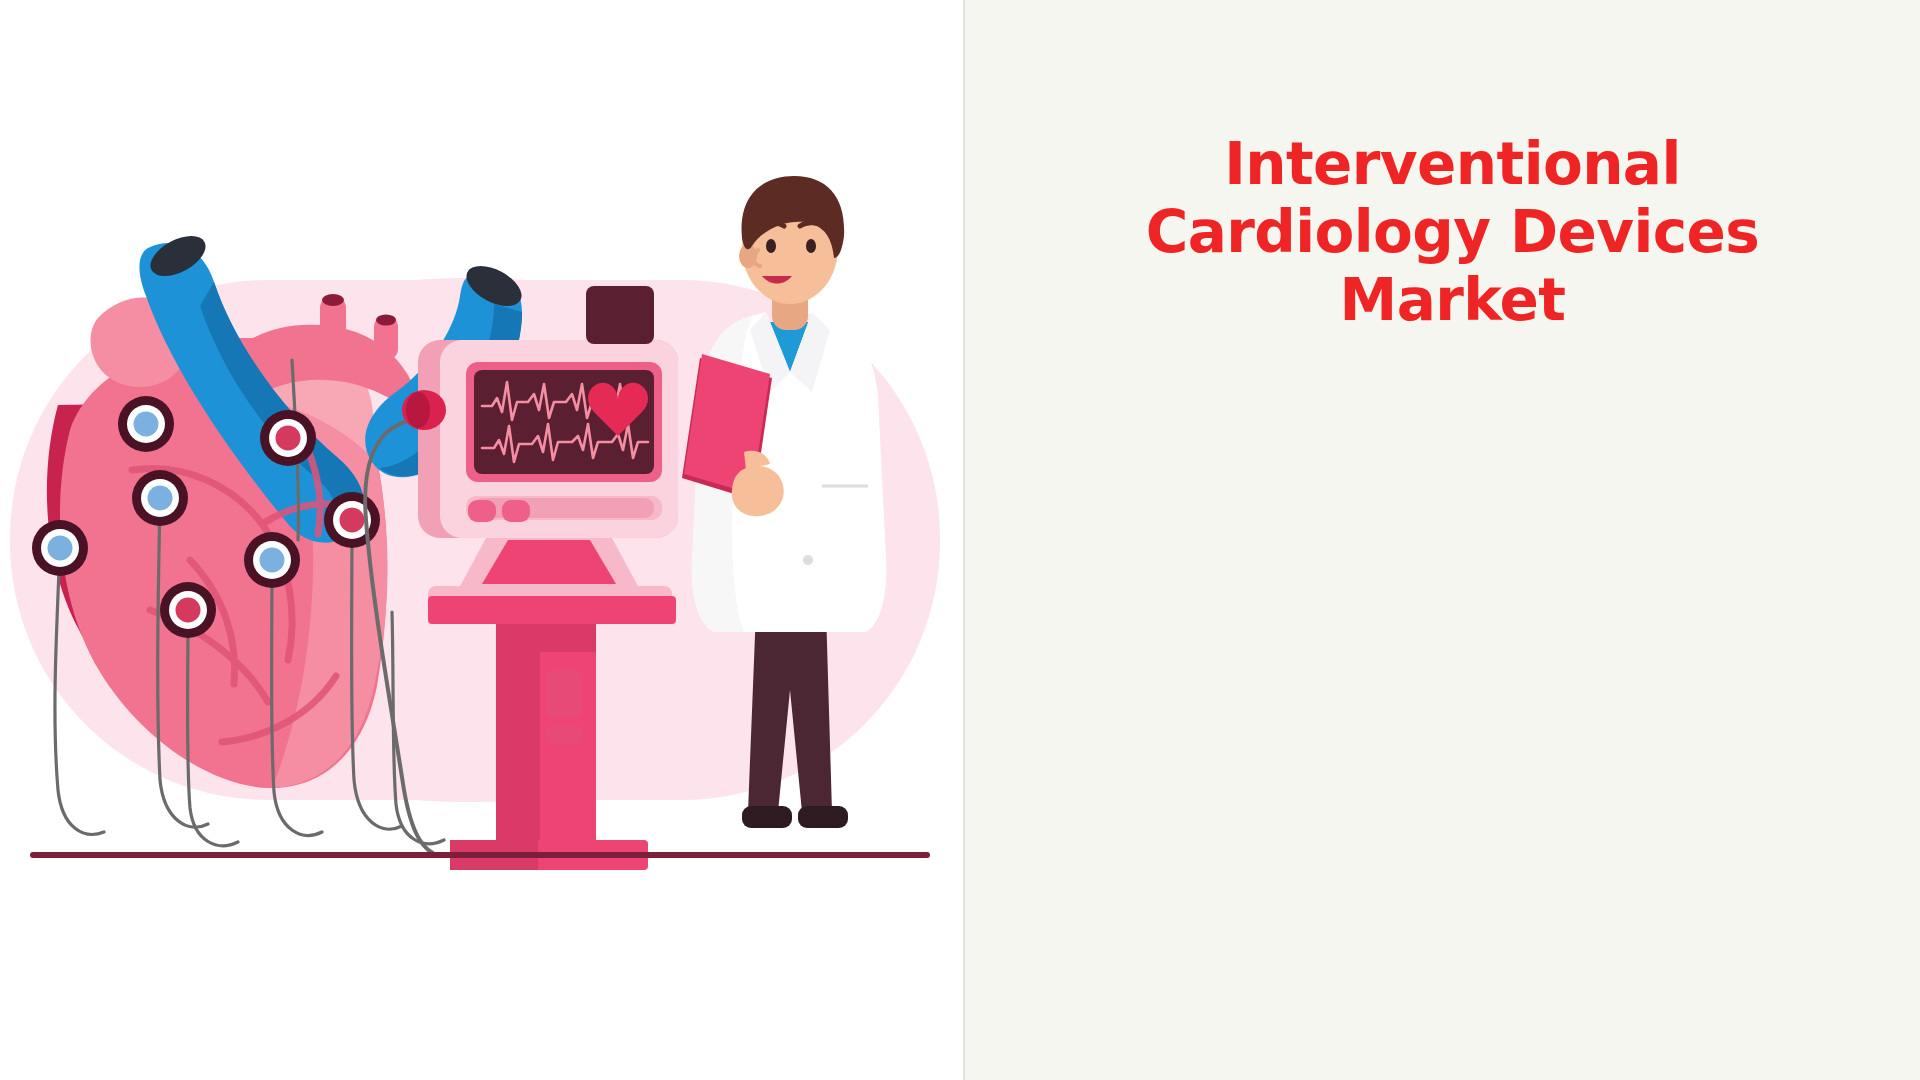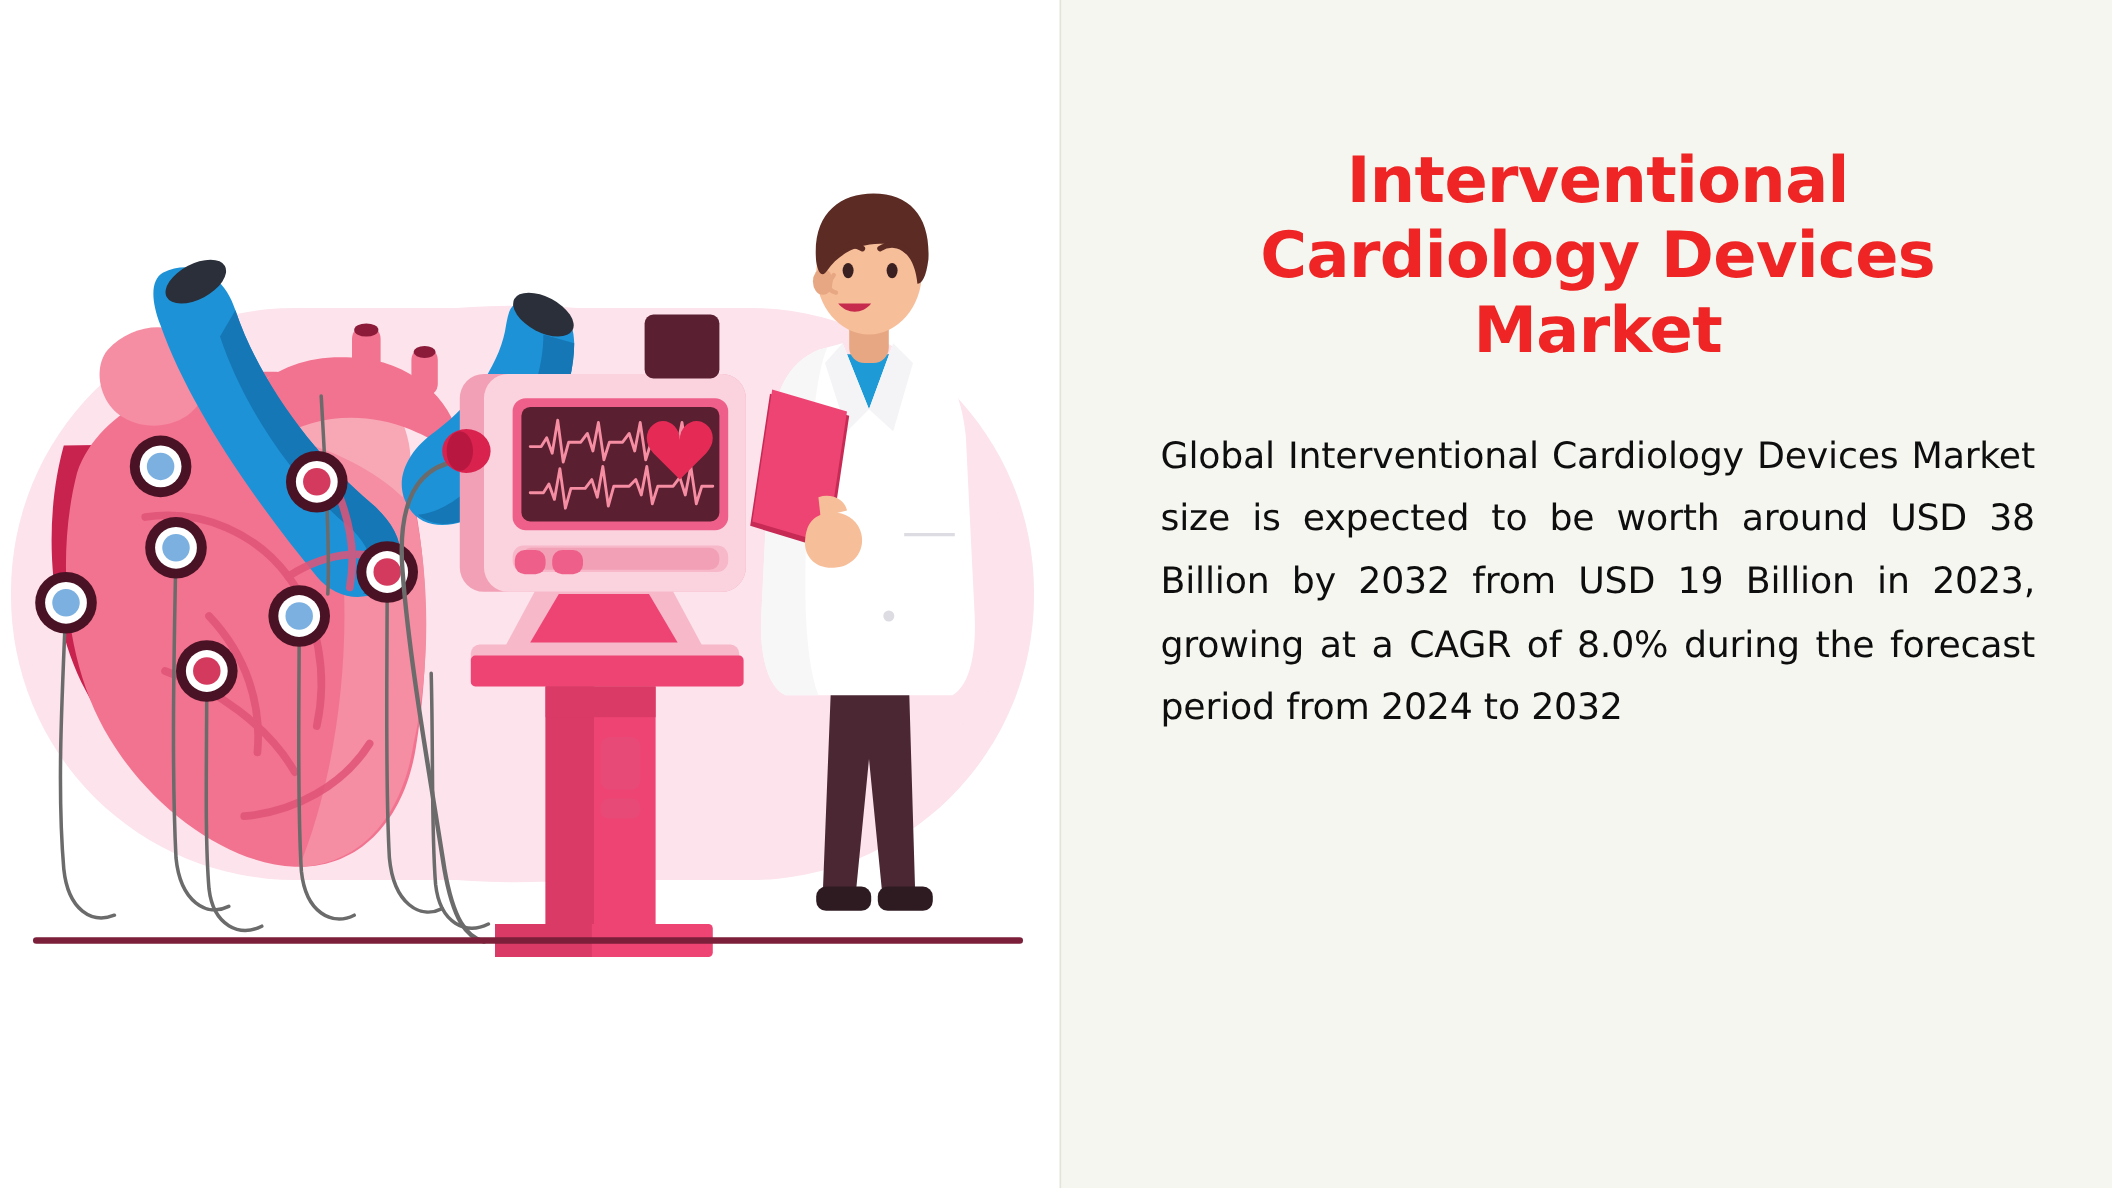--- a/index.html
+++ b/index.html
@@ -320,17 +320,16 @@
 
       <rect x="30" y="852" width="900" height="6" rx="3" fill="#7B1F3A"></rect>
     </svg>
   </div>
 
   <div class="divider"></div>
 
   <div class="right-panel">
     <div class="right-inner">
       <h1 class="title">Interventional Cardiology Devices Market</h1>
-      <p class="body-copy">Global Interventional Cardiology Devices Market size is expected to be worth around USD 38 Billion by 2032 from USD 19 Billion in 2023, growing at a CAGR of 8.0% during the forecast period from 2024 to 2032</p>
     </div>
   </div>
 
 </div>
 
 </body></html>

